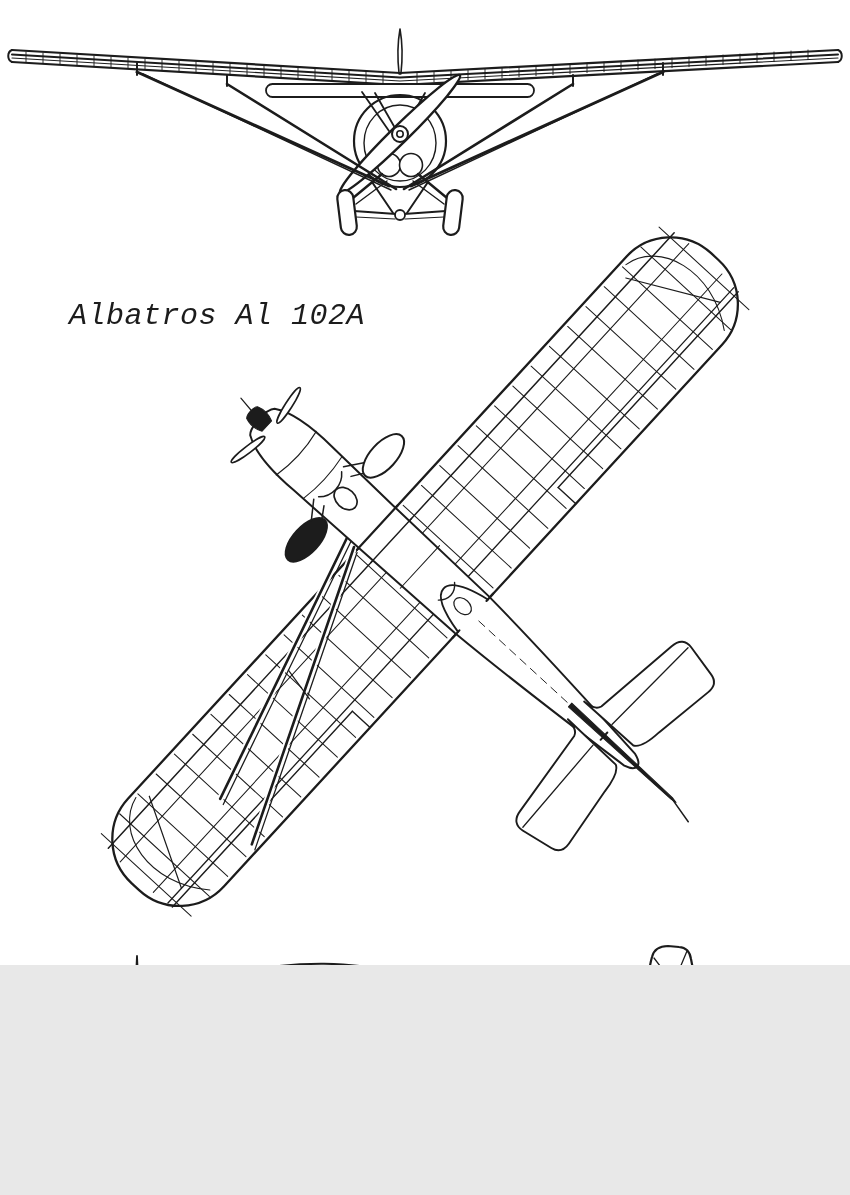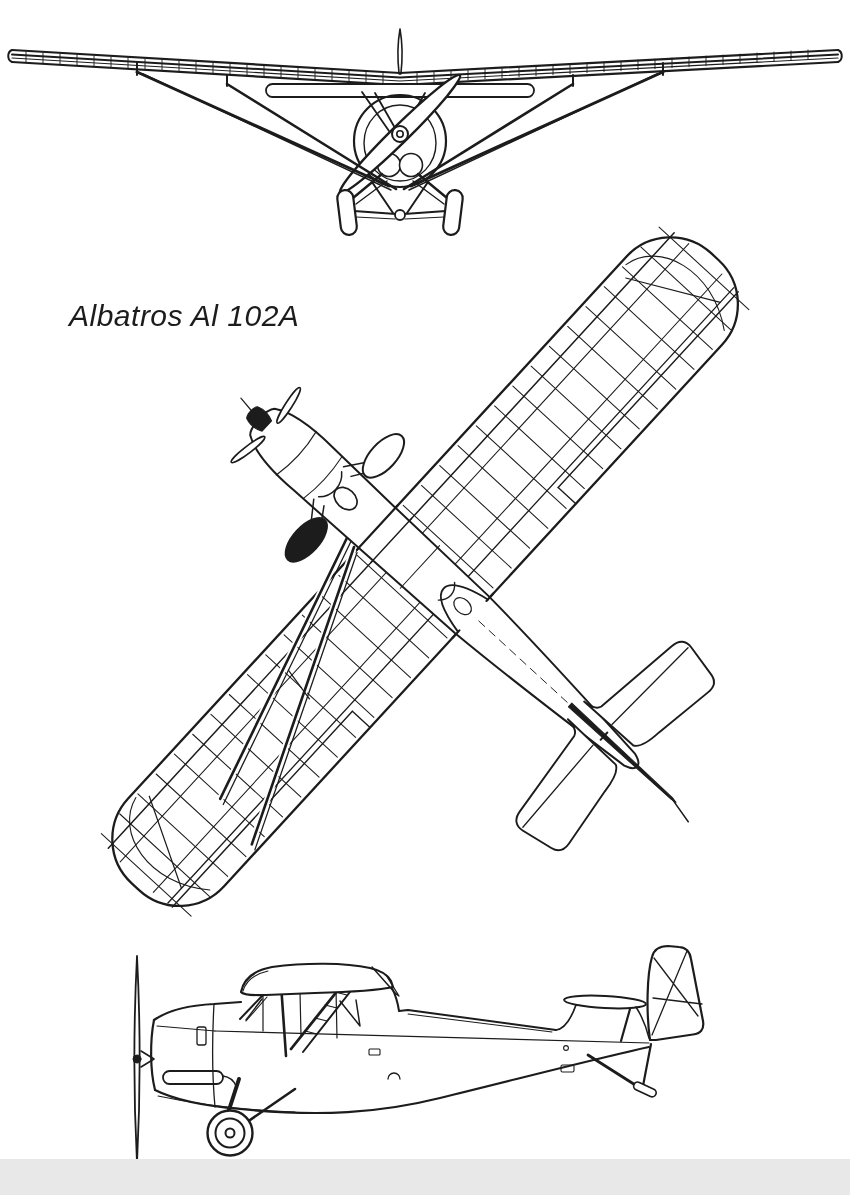--- a/index.html
+++ b/index.html
@@ -1,20 +1,20 @@
 <!DOCTYPE html>
 <html style="--ink: #1c1c1c; --paper: #ffffff;"><head>
 <meta charset="utf-8">
 <style>
   :root { --ink:#1c1c1c; --paper:#ffffff; }
   html,body { margin:0; padding:0; background:#e8e8e8; }
   .page {
-    position:relative; width:850px; height:1159px; margin:0 auto;
+    position:relative; width:850px; height:965px; margin:0 auto;
     background:var(--paper); overflow:hidden;
-    font-family:Liberation Sans, sans-serif;
+    font-family:Liberation Mono, monospace;
   }
   .figure-title {
     position:absolute; left:69px; top:299px;
     font-style:italic; font-size:30px; letter-spacing:0.5px;
     color:var(--ink); white-space:nowrap;
   }
   svg.drawing { position:absolute; left:0; top:0; color:var(--ink); }
   svg.drawing * { vector-effect:none; }
 </style>
 </head>

